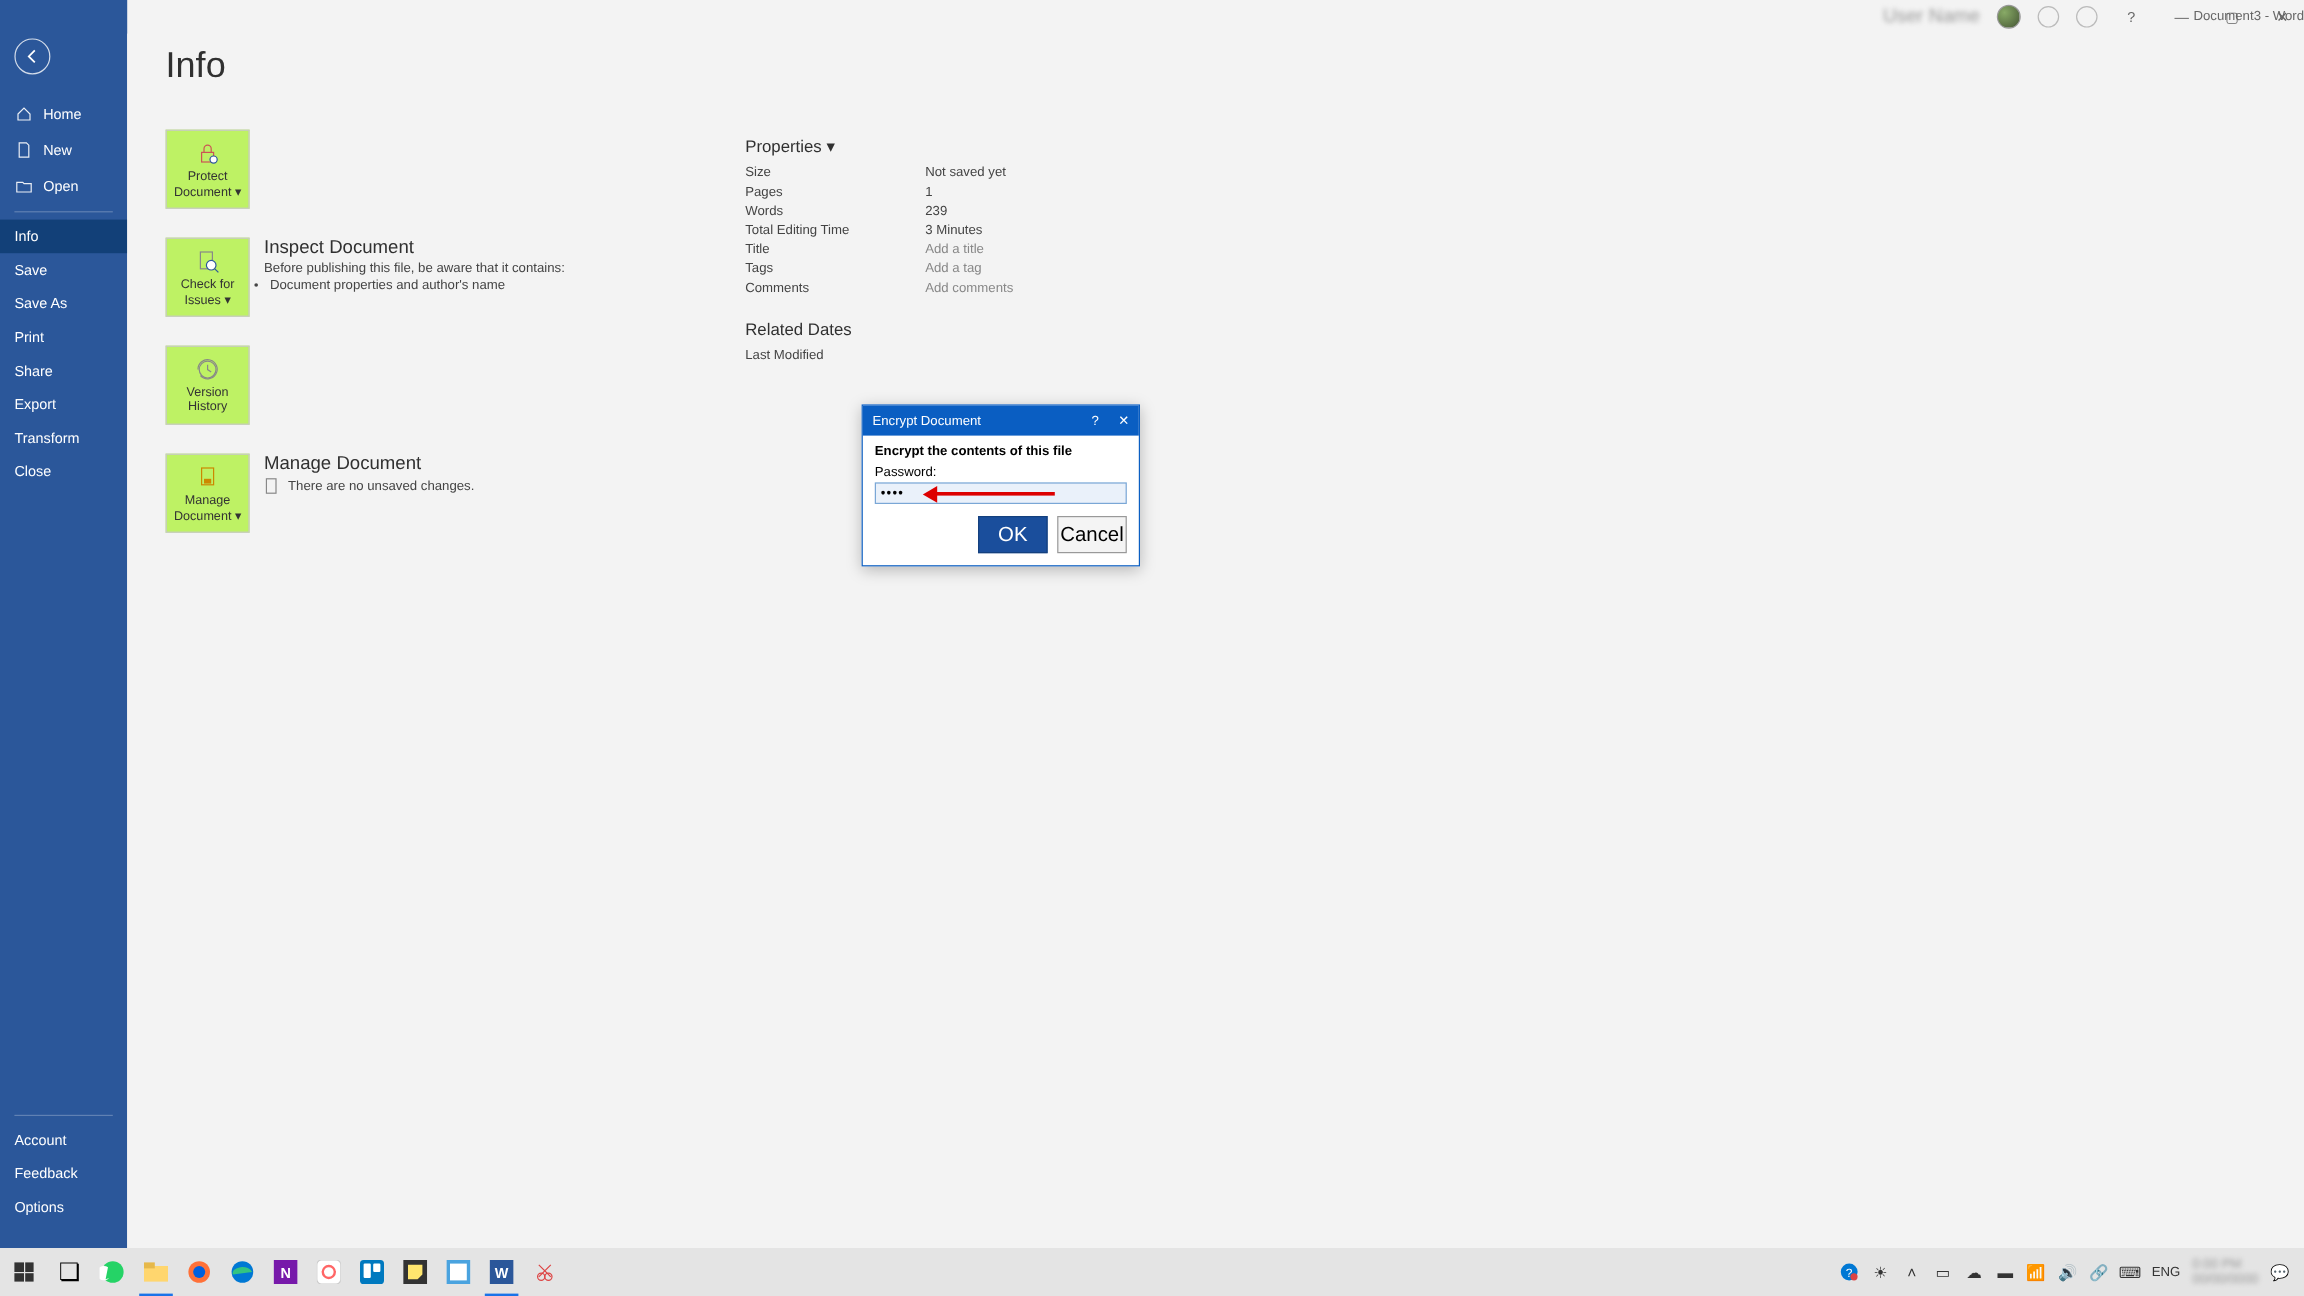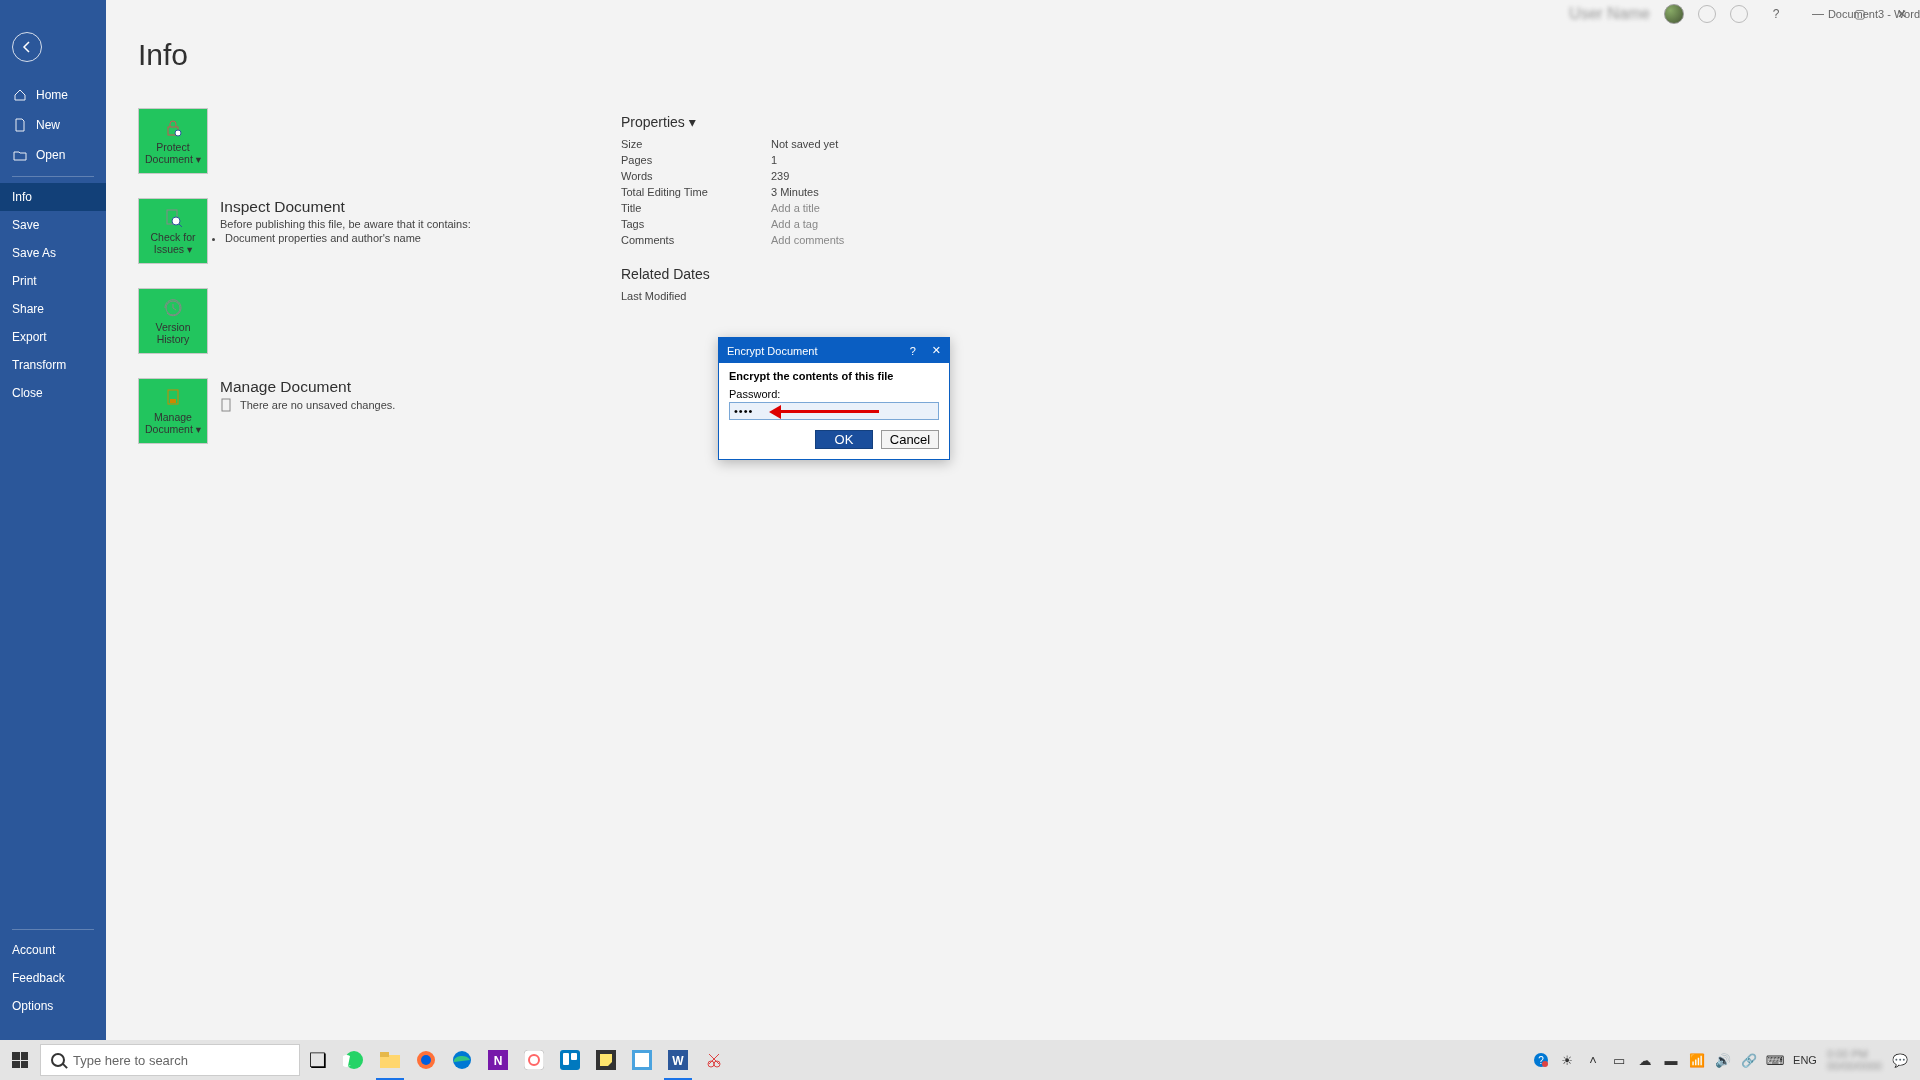--- a/index.html
+++ b/index.html
@@ -20,21 +20,21 @@
   .side-item .ic { width:16px; height:16px; display:flex; align-items:center; justify-content:center; font-size:14px; opacity:.9; }
   .side-sep { height:1px; background:rgba(255,255,255,.25); margin:6px 12px; }
   .side-item.selected { background:#124078; }
   .sidebar .bottom { position:absolute; bottom:20px; left:0; right:0; }
 
   
   .content { position:absolute; left:106px; top:28px; right:0; bottom:40px; background:#f3f3f3; padding:10px 32px 0 32px; }
   .page-title { font-size:30px; font-weight:300; color:#303030; margin-bottom:14px; }
   .cards { position:absolute; left:32px; top:80px; width:420px; }
   .card { display:flex; gap:12px; margin-bottom:24px; }
-  .cardbtn { width:70px; height:66px; border:1px solid #c8c8c8; background:#22c55e; display:flex; flex-direction:column; align-items:center; justify-content:center; font-size:10.5px; text-align:center; color:#333; padding:4px 2px; gap:2px; }
+  .cardbtn { width:70px; height:66px; border:1px solid #c8c8c8; background:#bef264; display:flex; flex-direction:column; align-items:center; justify-content:center; font-size:10.5px; text-align:center; color:#333; padding:4px 2px; gap:2px; }
   .cardbtn .cicon { width:22px; height:22px; display:flex; align-items:center; justify-content:center; }
   .cardtext h3 { font-size:15.5px; font-weight:400; color:#303030; margin-bottom:2px; }
   .cardtext .desc { font-size:11px; color:#444; }
   .cardtext ul { margin:2px 0 0 5px; font-size:11px; color:#444; }
   .nosave { font-size:11px; color:#444; display:flex; align-items:center; gap:6px; }
   .nosave .nsicon { width:14px; height:14px; display:inline-flex; align-items:center; justify-content:center; }
 
   
   .props { position:absolute; left:515px; top:86px; width:320px; }
   .props-head { font-size:14px; color:#303030; display:flex; align-items:center; gap:4px; margin-bottom:6px; }
@@ -53,21 +53,21 @@
   .dlg-body .bold { font-weight:600; margin-bottom:6px; }
   .dlg-body label { display:block; margin-bottom:2px; }
   .pwwrap { position:relative; }
   .dlg-body input[type=password] { width:100%; height:18px; border:1px solid #7aa7d6; background:#eaf1fa; padding:0 4px; font-size:11px; letter-spacing:1px; outline:none; }
   .arrow { position:absolute; left:40px; top:2px; width:110px; height:14px; pointer-events:none; }
   .arrow::before { content:""; position:absolute; left:10px; right:0; top:6px; height:3px; background:#d00; }
   .arrow::after { content:""; position:absolute; left:0; top:1px; width:0; height:0; border-top:7px solid transparent; border-bottom:7px solid transparent; border-right:12px solid #d00; }
   .caution { margin-top:6px; color:#444; line-height:1.25; font-size:10px; }
   .caution .rem { display:block; margin-top:2px; }
   .dlg-btns { display:flex; gap:8px; justify-content:flex-end; margin-top:10px; }
-  .dlg-btns button { width:58px; height:19px; font-size:13px; border:1px solid #999; background:#f4f4f4; }
+  .dlg-btns button { width:58px; height:31px; font-size:17px; border:1px solid #999; background:#f4f4f4; }
   .dlg-btns button.primary { background:#1a4e9c; color:#fff; border-color:#14407e; }
 
   
   .taskbar { position:absolute; left:0; right:0; bottom:0; height:40px; background:#e4e4e4; display:flex; align-items:center; }
   .taskbar .start { width:40px; height:40px; display:flex; align-items:center; justify-content:center; }
   .taskbar .winlogo { width:16px; height:16px; display:grid; grid-template-columns:1fr 1fr; grid-template-rows:1fr 1fr; gap:1px; }
   .taskbar .winlogo span { background:#333; }
   .taskbar .search { width:260px; height:32px; background:#fff; display:flex; align-items:center; gap:8px; padding:0 10px; border:1px solid #ccc; }
   .taskbar .search .sicon { width:14px; height:14px; border:2px solid #333; border-radius:50%; position:relative; }
   .taskbar .search .sicon::after { content:""; position:absolute; width:6px; height:2px; background:#333; right:-5px; bottom:-2px; transform:rotate(45deg); }
@@ -309,24 +309,20 @@
 </div>
 
 <div class="taskbar">
   <div class="start">
     <div class="winlogo">
         <span></span>
         <span></span>
         <span></span>
         <span></span>
       </div>
-  </div>
-  <div class="search">
-    <span class="sicon"></span>
-    <span class="ph">Type here to search</span>
   </div>
   <div class="appicon">❏</div>
   <div class="appicon">
       <svg width="22" height="22" viewBox="0 0 22 22">
         <circle cx="11" cy="11" r="9" fill="#25d366"></circle>
         <path d="M7 7 a6 6 0 1 0 1 9 L5 17 Z" fill="#fff"></path>
       </svg>
     </div>
   <div class="appicon active">
       <svg width="22" height="18" viewBox="0 0 22 18">

